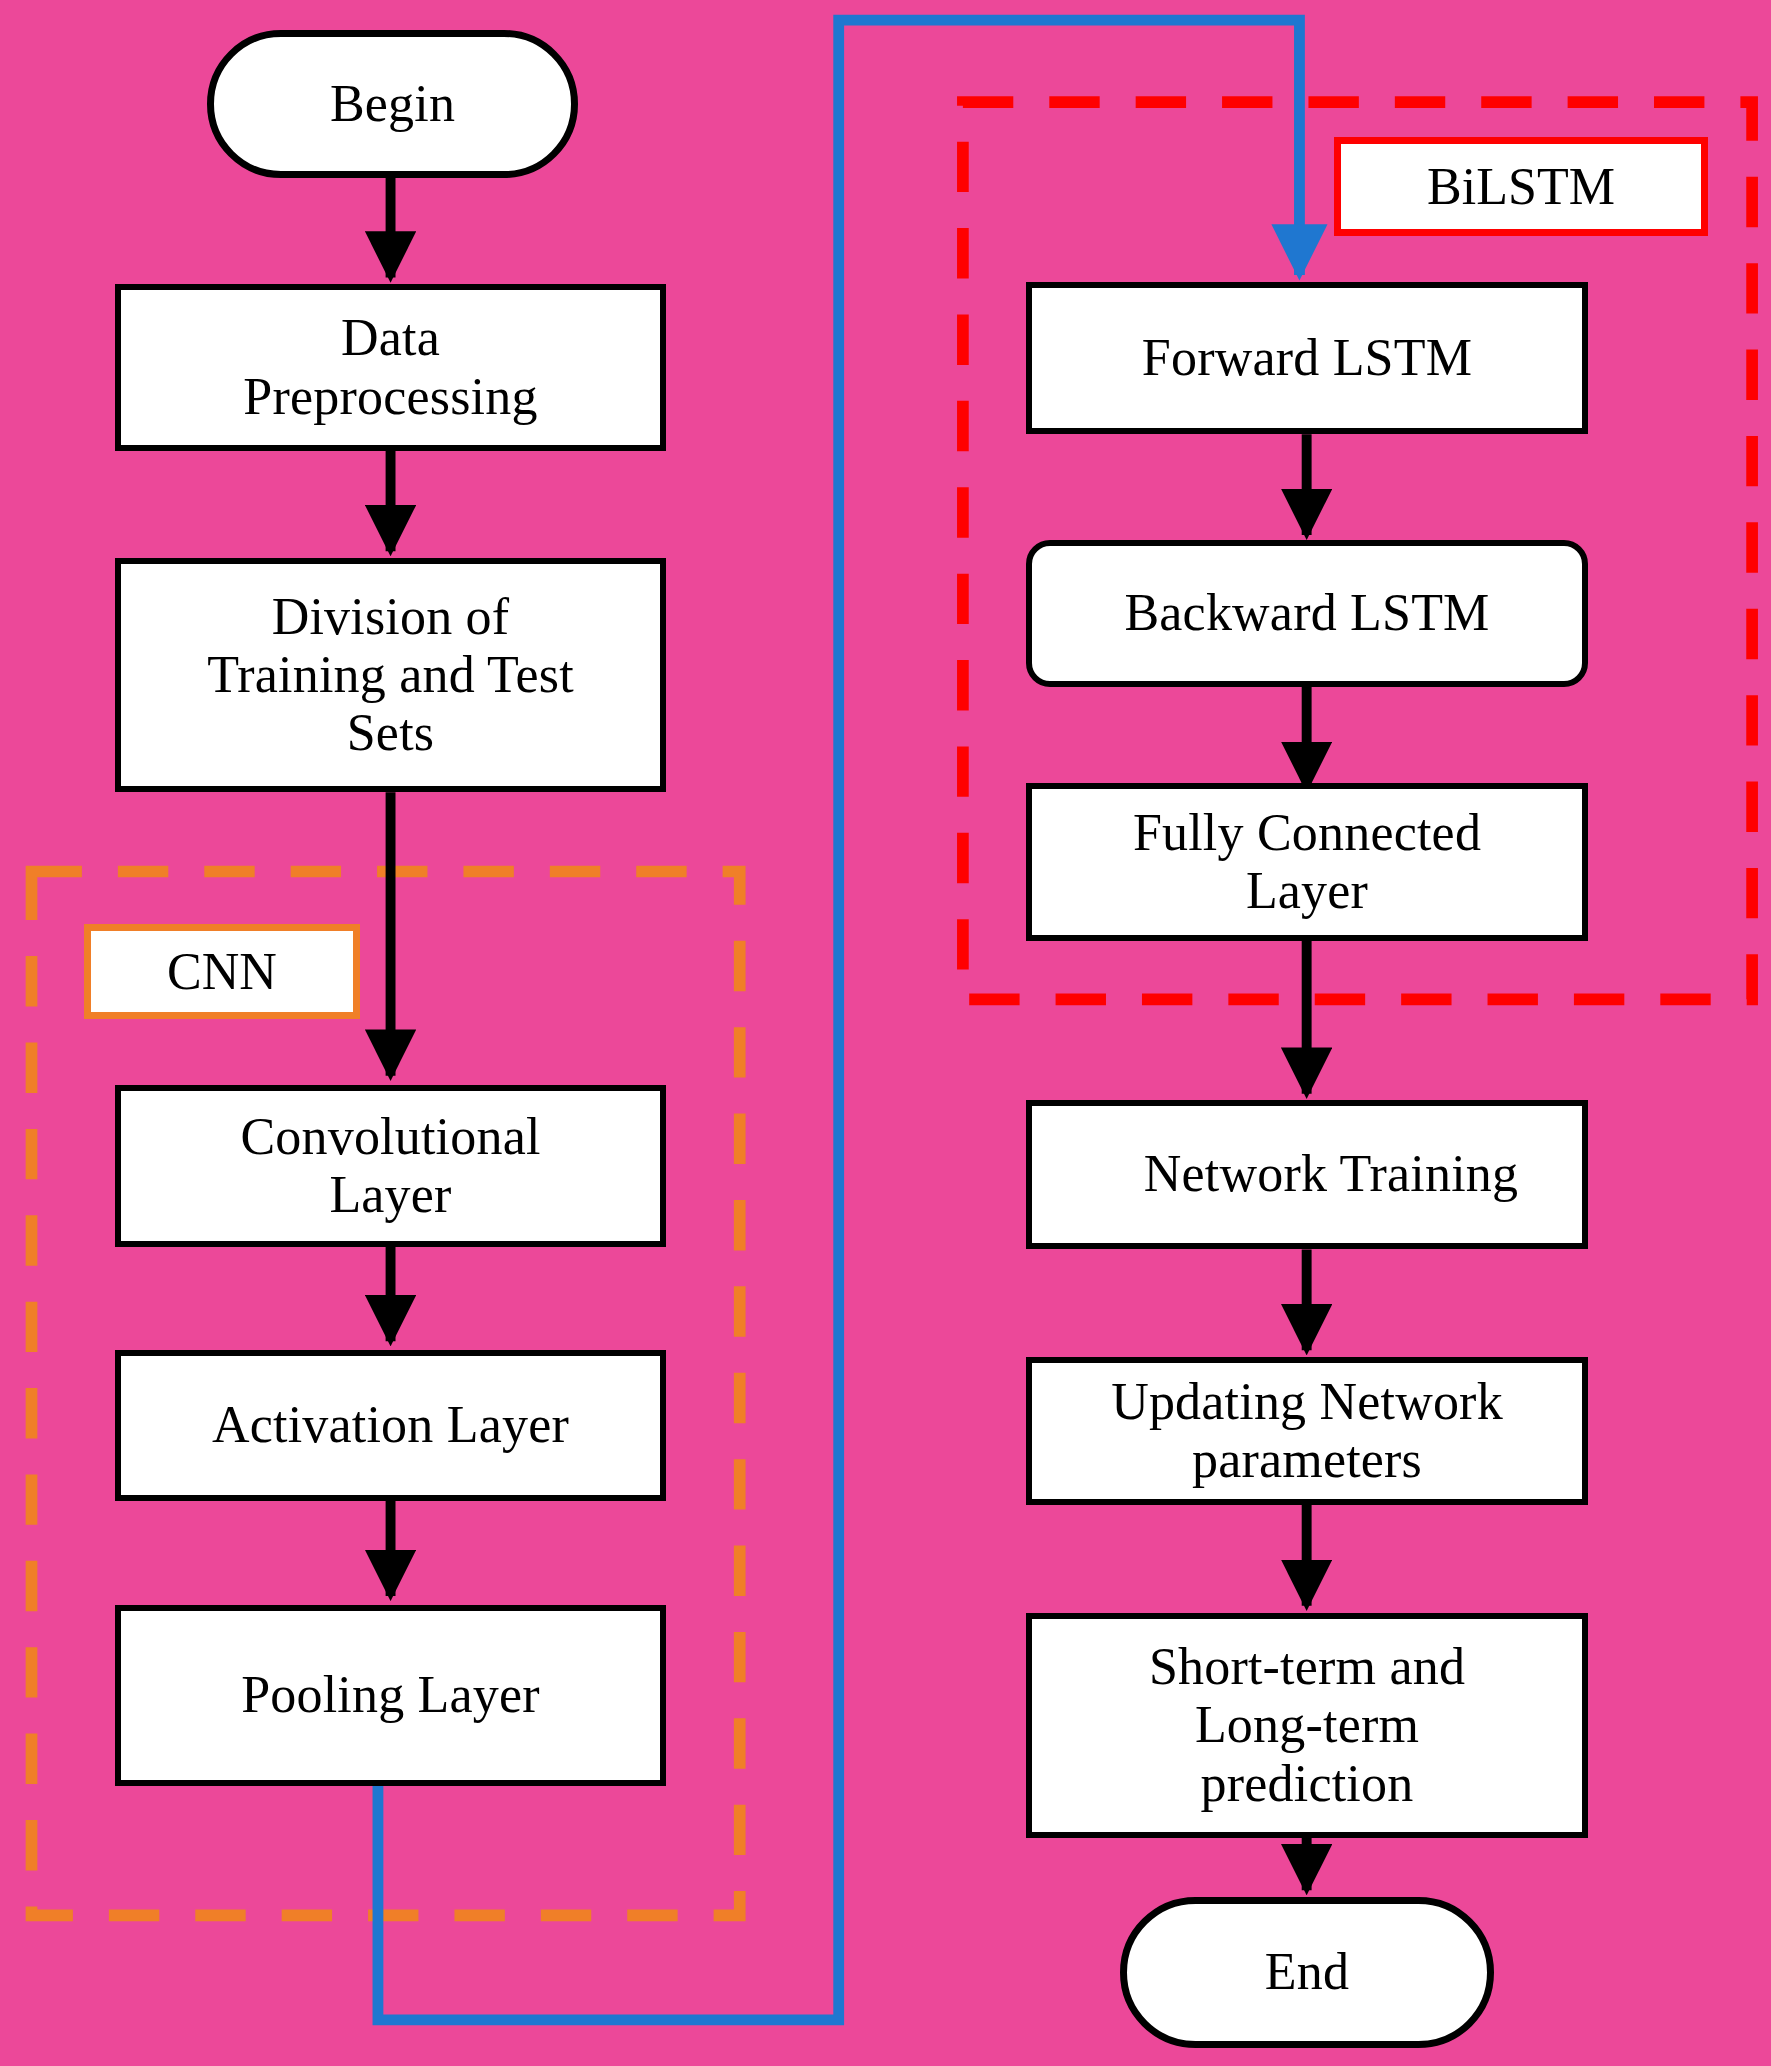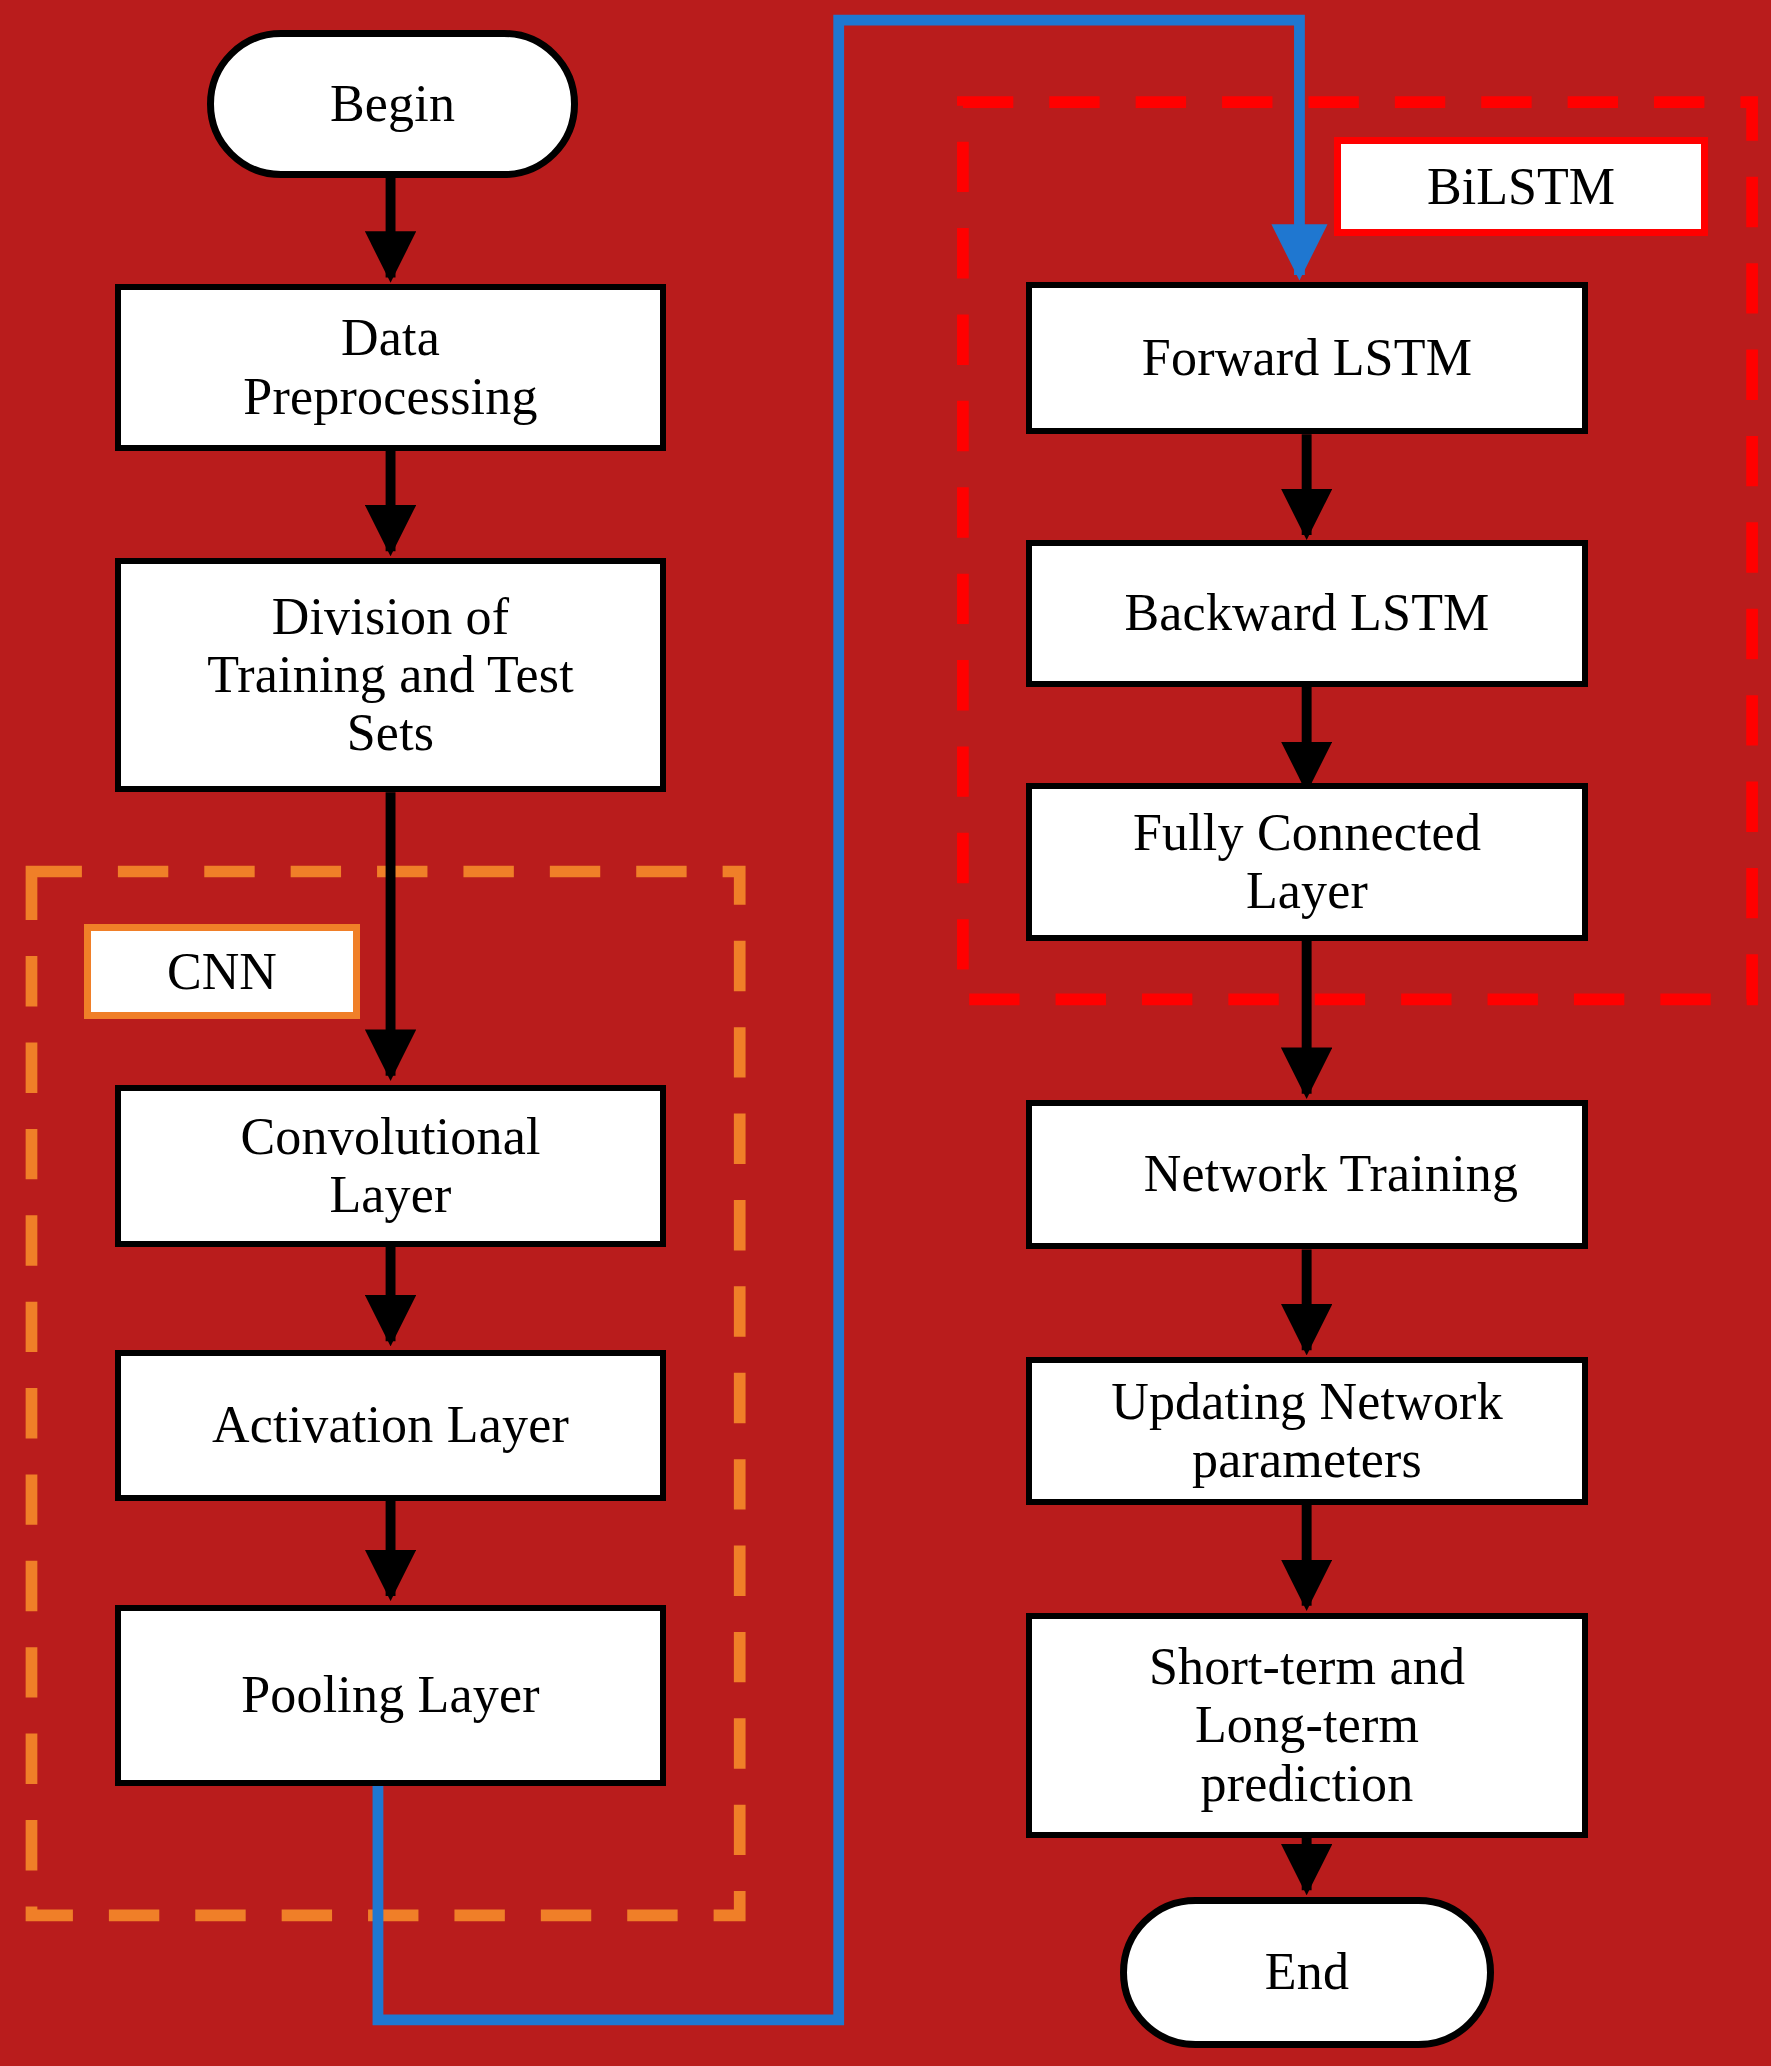--- a/index.html
+++ b/index.html
@@ -4,21 +4,21 @@
 <style>
   html, body {
     margin: 0;
     padding: 0;
     background: #ffffff;
   }
   #canvas {
     position: relative;
     width: 1771px;
     height: 2067px;
-    background: #b91c1c;
+    background: #ec4899;
     font-family: "Liberation Serif", "DejaVu Serif", serif;
     overflow: hidden;
   }
   svg.layer {
     position: absolute;
     top: 0;
     left: 0;
     width: 1771px;
     height: 2067px;
     pointer-events: none;
@@ -120,21 +120,21 @@
   </div>
 
   <div class="group-label bilstm" style="left:1334px; top:137px; width:374px; height:99px;">
     <span class="node-text">BiLSTM</span>
   </div>
 
   <div class="node" style="left:1026px; top:282px; width:562px; height:152px;">
     <span class="node-text">Forward LSTM</span>
   </div>
 
-  <div class="node" style="left:1026px; top:540px; width:562px; height:147px;">
+  <div class="node" style="left:1026px; top:540px; width:562px; height:147px;border-radius:24px;">
     <span class="node-text">Backward LSTM</span>
   </div>
 
   <div class="node" style="left:1026px; top:783px; width:562px; height:158px;">
     <span class="node-text">Fully Connected<br>Layer</span>
   </div>
 
   <div class="node" style="left:1026px; top:1100px; width:562px; height:149px;padding-left:48px;">
     <span class="node-text">Network Training</span>
   </div>

